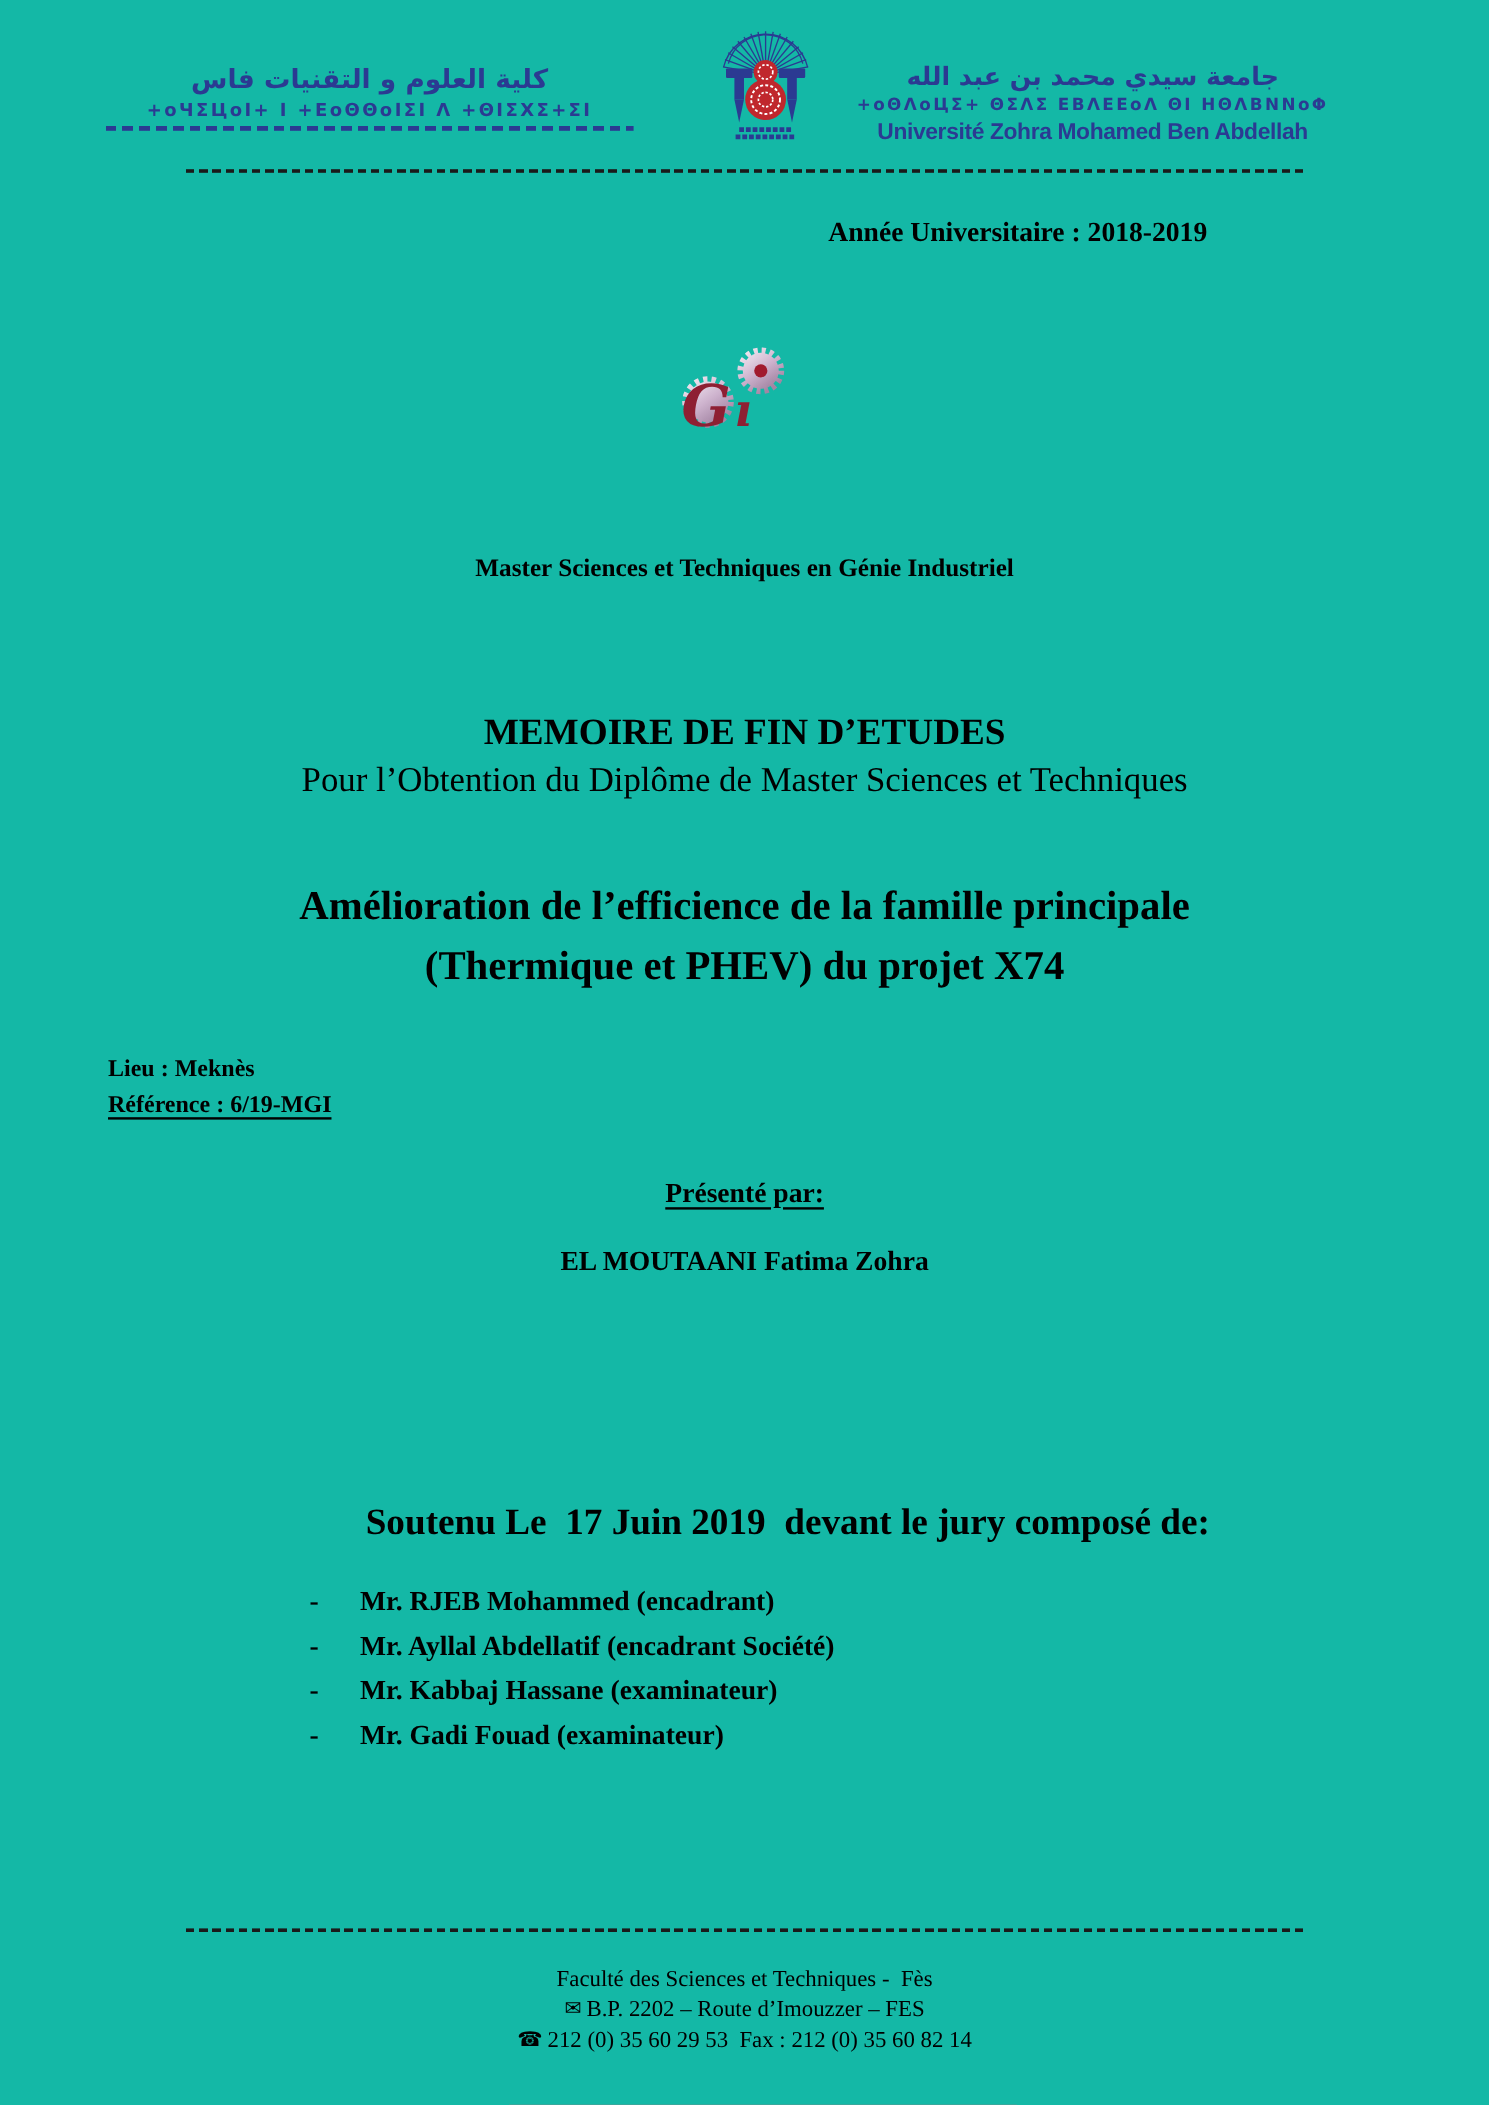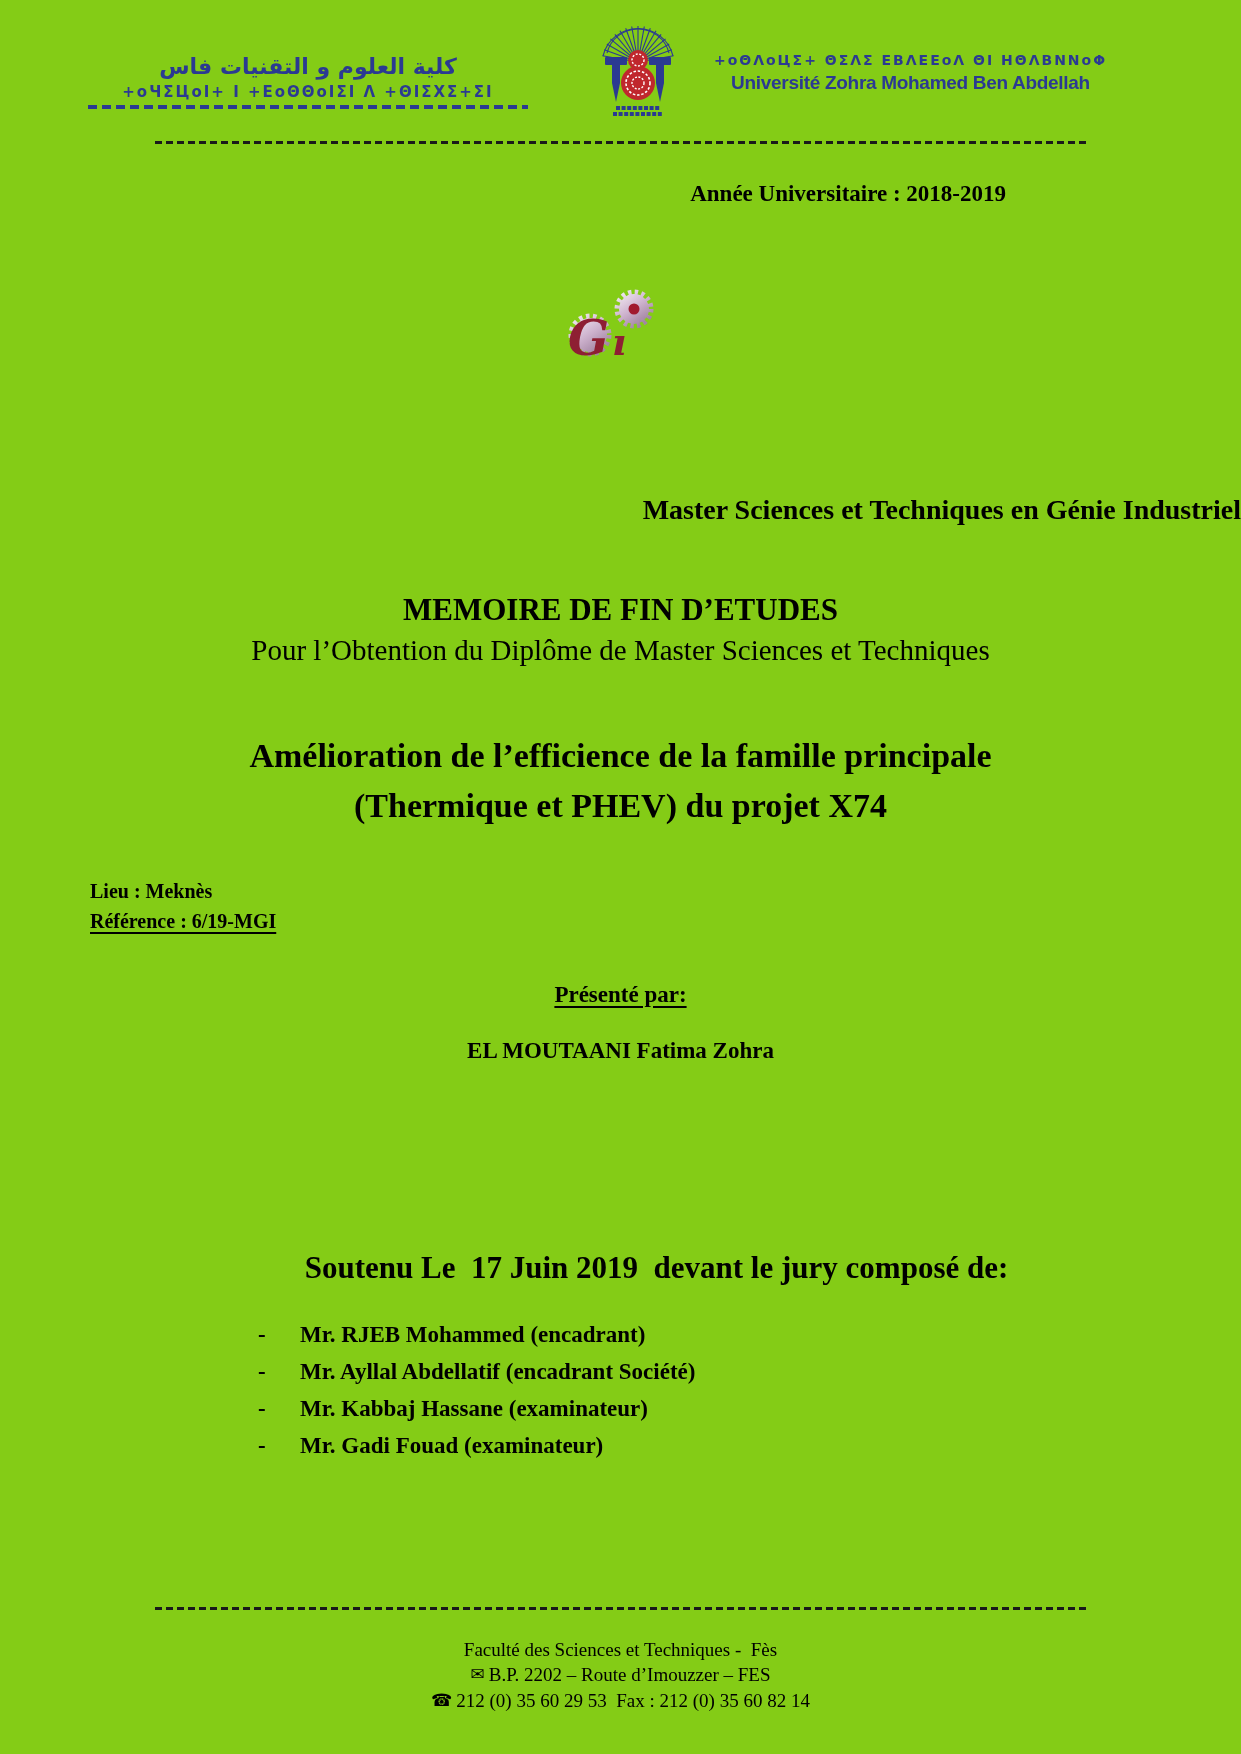--- a/index.html
+++ b/index.html
@@ -1,19 +1,19 @@
 <!DOCTYPE html>
 <html><head>
 <meta charset="utf-8">
 <style>
   * { margin:0; padding:0; box-sizing:border-box; }
   body { background:#888; font-family:"Liberation Serif", serif; }
   .page {
     position:relative; width:1241px; height:1754px;
-    background:#84cc16; margin:0 auto; overflow:hidden; color:#000;text-decoration:underline;
+    background:#14b8a6; margin:0 auto; overflow:hidden; color:#000;text-decoration:underline;
   }
 
   
   .hdr-left { position:absolute; left:88px; top:52px; width:440px; text-align:center; color:#2b3a92; }
   .hdr-right{ position:absolute; left:688px; top:50px; width:445px; text-align:center; color:#2b3a92; }
   .hdr-arabic  { font-family:"DejaVu Sans", sans-serif; font-weight:bold; font-size:22px; line-height:30px; }
   .hdr-tifinagh{ font-family:"DejaVu Sans", sans-serif; font-weight:bold; font-size:15px; line-height:20px; letter-spacing:2px; }
   .hdr-french  { font-family:"Liberation Sans", sans-serif; font-weight:bold; font-size:21px; line-height:26px; letter-spacing:-0.3px; }
   .hdr-right .hdr-arabic   { font-size:21px; line-height:28px; }
   .hdr-right .hdr-tifinagh { font-size:14px; }
@@ -25,22 +25,22 @@
   .sep { position:absolute; left:155px; width:935px; height:3px;
     background:repeating-linear-gradient(90deg,#1a1a1a 0 7px,transparent 7px 11px); }
   .sep-top { top:141px; }
   .sep-bottom { top:1607px; }
 
   
   .annee { position:absolute; top:181px; right:235px; font-size:23px; font-weight:bold; }
 
   .gi-logo { position:absolute; left:560px; top:281px; width:108px; height:86px; }
 
-  .program  { position:absolute; top:461px; left:0; width:100%; text-align:right;
-              font-size:28px; font-weight:bold;margin-top:33px; }
+  .program  { position:absolute; top:461px; left:0; width:100%; text-align:center;
+              font-size:21px; font-weight:bold; }
   .memoire  { position:absolute; top:590px; left:0; width:100%; text-align:center; }
   .memoire-l1 { font-size:31px; font-weight:bold; line-height:40px; }
   .memoire-l2 { font-size:29px; line-height:40px; }
 
   .title { position:absolute; top:731px; left:0; width:100%; text-align:center;
            font-size:34px; font-weight:bold; line-height:50px; }
 
   .loc-block { position:absolute; top:876px; left:90px; font-size:20px; font-weight:bold; line-height:30px; }
   .underlined { text-decoration:underline; text-decoration-thickness:2px; text-underline-offset:4px; }
 
@@ -113,20 +113,21 @@
         <circle cx="50" cy="63" r="6" fill="none" stroke="#ffffff" stroke-width="1.4" stroke-dasharray="2 1.5"></circle>
       </g>
       <g stroke="#2b3a92">
         <line x1="28" y1="88" x2="72" y2="88" stroke-width="4" stroke-dasharray="4 1.6"></line>
         <line x1="25" y1="94" x2="75" y2="94" stroke-width="4" stroke-dasharray="4 1.6"></line>
       </g>
     </svg>
   </div>
 
   <div class="hdr-right">
+    <div class="hdr-arabic">جامعة سيدي محمد بن عبد الله</div>
     <div class="hdr-tifinagh">+oΘΛoЦΣ+ ΘΣΛΣ ΕΒΛΕΕoΛ ΘΙ ΗΘΛΒΝΝoΦ</div>
     <div class="hdr-french">Université Zohra Mohamed Ben Abdellah</div>
   </div>
 
   <div class="sep sep-top"></div>
 
   <div class="annee">Année Universitaire : 2018-2019</div>
 
   <div class="gi-logo">
     <svg viewBox="0 0 108 86" width="108" height="86">

